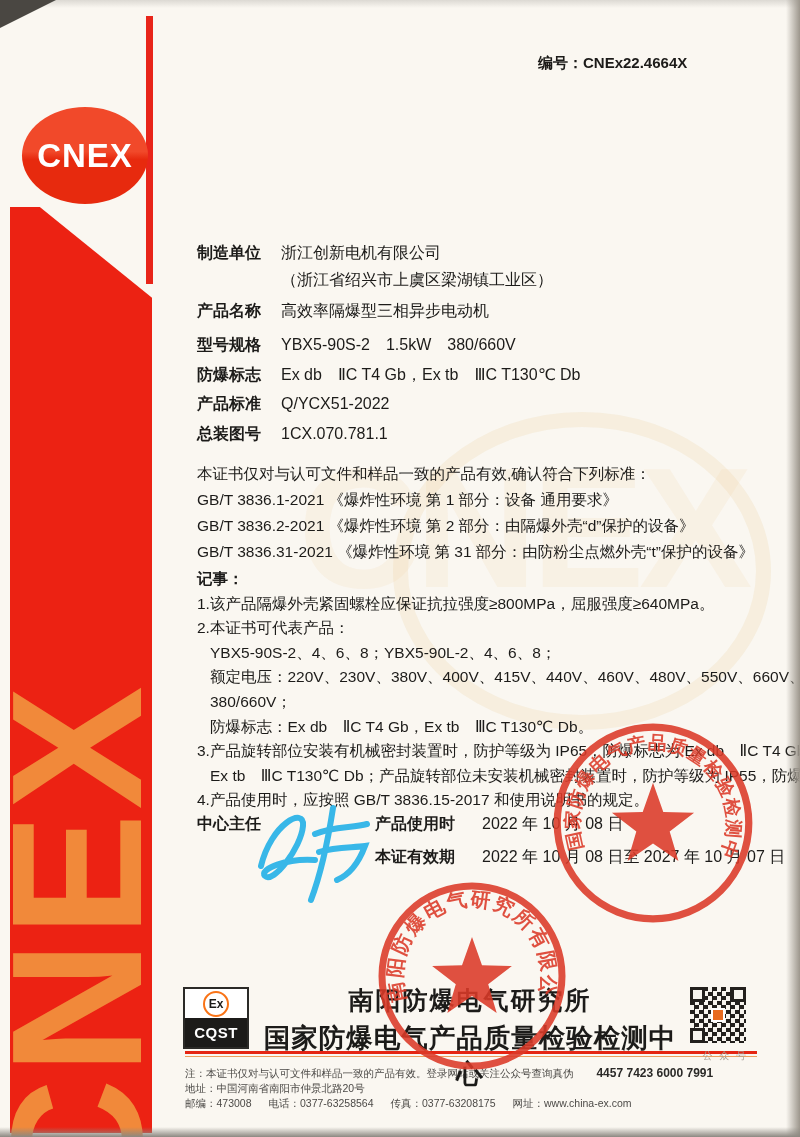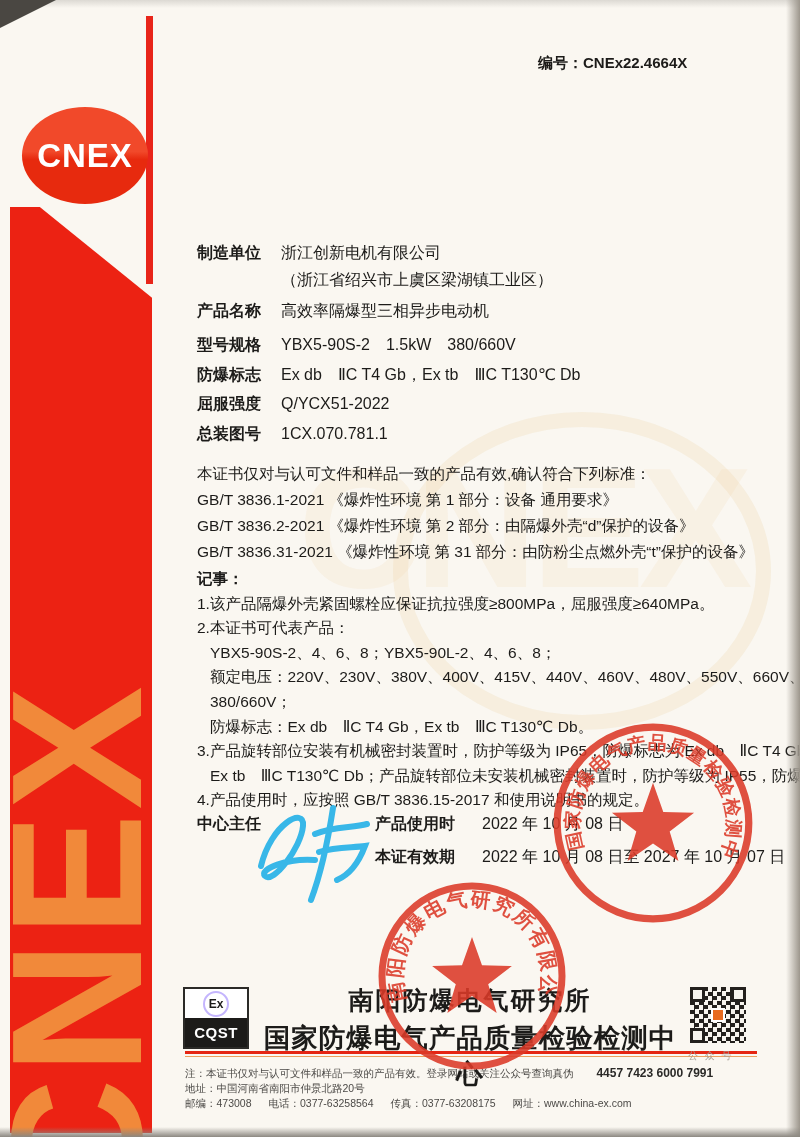--- a/index.html
+++ b/index.html
@@ -51,33 +51,33 @@
   .sig .lbl{position:absolute;font-weight:700;white-space:nowrap;}
   .sig .val{position:absolute;white-space:nowrap;}
   .sig svg{position:absolute;left:52px;top:-6px;}
   
   .stamp{position:absolute;z-index:5;opacity:.88;}
   .stamp text{font-family:"Liberation Sans","DejaVu Sans",sans-serif;font-weight:700;}
   
   .ex-mark{position:absolute;left:183px;top:987px;width:66px;height:62px;border:2px solid #2b2a27;
     background:#fff;z-index:4;}
   .ex-top{height:29px;display:flex;align-items:center;justify-content:center;}
-  .ex-circle{width:26px;height:26px;border:2px solid #c4b5fd;border-radius:50%;
+  .ex-circle{width:26px;height:26px;border:2px solid #f97316;border-radius:50%;
     font-size:12px;font-weight:700;display:flex;align-items:center;justify-content:center;}
   .ex-bottom{height:29px;background:#1c1b19;color:#fff;font-weight:700;font-size:15px;
     display:flex;align-items:center;justify-content:center;letter-spacing:.5px;}
   .orgs{position:absolute;left:255px;top:984px;width:430px;text-align:center;z-index:4;}
   .org1{font-size:25px;font-weight:700;letter-spacing:2px;}
   .org2{font-size:26.5px;font-weight:700;letter-spacing:1px;margin-top:3px;}
   .qr{position:absolute;left:690px;top:987px;width:56px;height:56px;z-index:4;
     background:repeating-conic-gradient(#23201d 0% 25%,#f7f4ee 0% 50%);background-size:9px 9px;}
   .qr .m{position:absolute;width:15px;height:15px;border:3px solid #23201d;background:#f7f4ee;}
   .qr .tl{left:0;top:0;} .qr .tr{right:0;top:0;} .qr .bl{left:0;bottom:0;}
   .qr .c{position:absolute;left:21px;top:21px;width:14px;height:14px;background:#e86a1e;border:2px solid #fff;}
-  .qr-caption{position:absolute;left:688px;top:1049px;width:60px;text-align:left;
+  .qr-caption{position:absolute;left:688px;top:1049px;width:60px;text-align:right;
     font-size:10px;color:#a59f96;letter-spacing:2px;z-index:4;}
   
   .red-line{position:absolute;left:185px;top:1051px;width:572px;height:3px;background:#e52513;z-index:2;}
   .red-line2{position:absolute;left:185px;top:1056px;width:572px;height:1px;background:#eda05e;z-index:2;}
   .footer{position:absolute;left:185px;top:1066px;width:580px;z-index:2;color:#4c4a47;
     font-size:10.5px;line-height:15px;}
   .footer .row{white-space:nowrap;}
   .verify{font-weight:700;color:#2b2a28;font-size:12px;margin-left:20px;}
   .footer .gap{display:inline-block;width:14px;}
   
@@ -117,21 +117,21 @@
     <div class="frow" style="top:58px">
       <span class="flabel">产品名称</span><span>高效率隔爆型三相异步电动机</span>
     </div>
     <div class="frow" style="top:92px">
       <span class="flabel">型号规格</span><span>YBX5-90S-2　1.5kW　380/660V</span>
     </div>
     <div class="frow" style="top:122px">
       <span class="flabel">防爆标志</span><span>Ex db　ⅡC T4 Gb，Ex tb　ⅢC T130℃ Db</span>
     </div>
     <div class="frow" style="top:151px">
-      <span class="flabel">屈服强度</span><span>Q/YCX51-2022</span>
+      <span class="flabel">产品标准</span><span>Q/YCX51-2022</span>
     </div>
     <div class="frow" style="top:181px">
       <span class="flabel">总装图号</span><span>1CX.070.781.1</span>
     </div>
   </div>
 
   <div class="standards">
     <div>本证书仅对与认可文件和样品一致的产品有效,确认符合下列标准：</div>
     <div>GB/T 3836.1-2021 《爆炸性环境 第 1 部分：设备 通用要求》</div>
     <div>GB/T 3836.2-2021 《爆炸性环境 第 2 部分：由隔爆外壳“d”保护的设备》</div>

